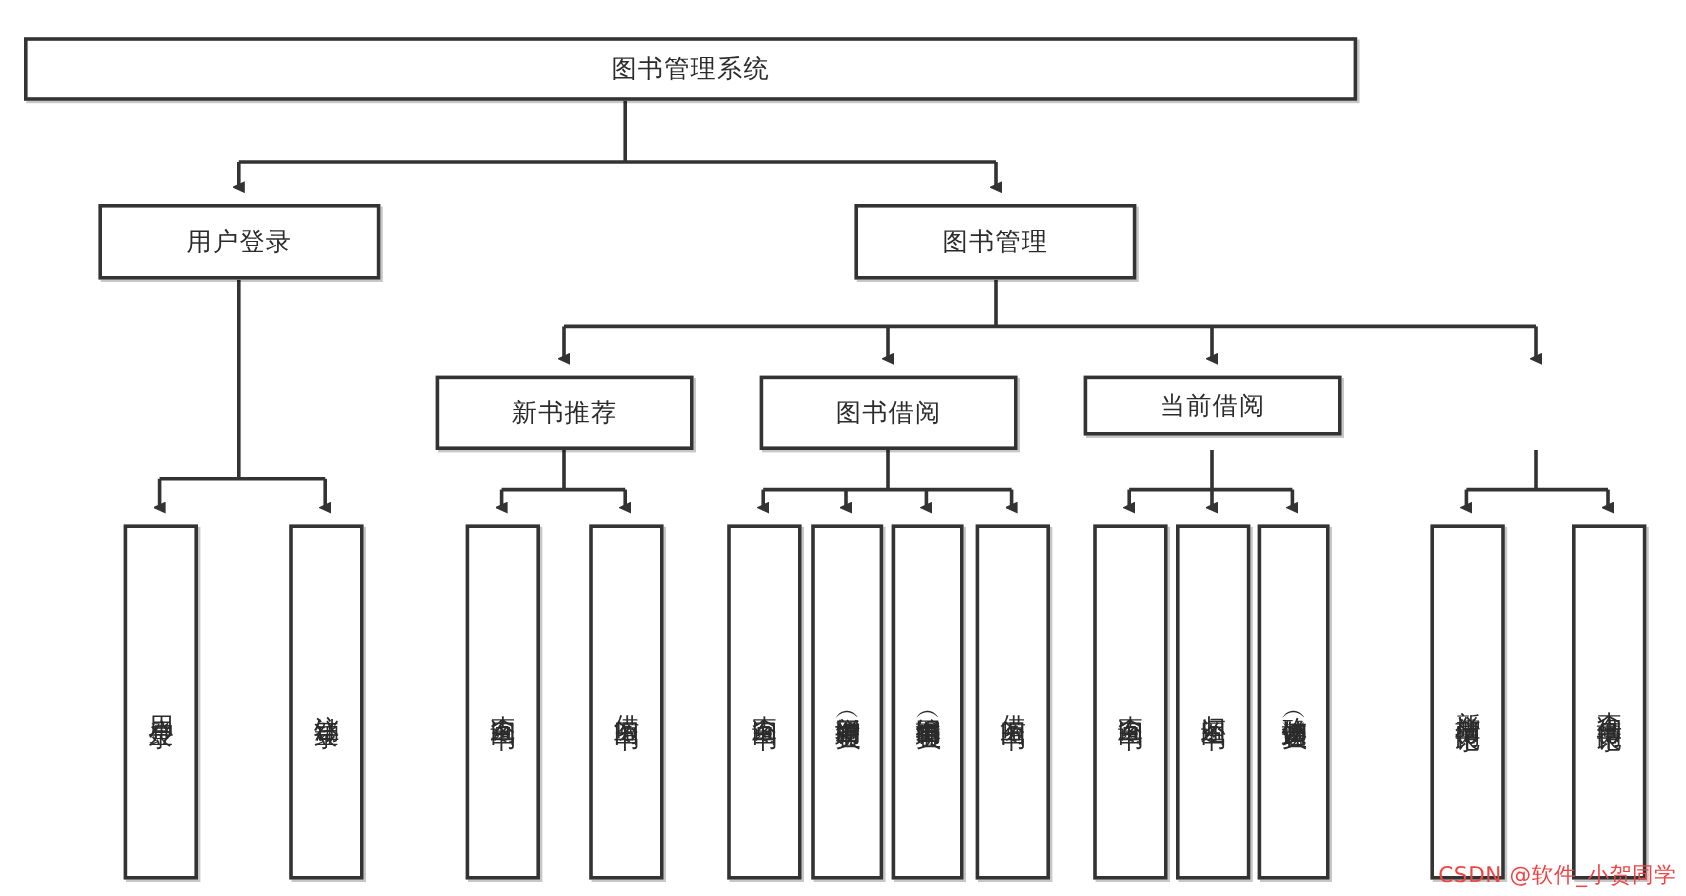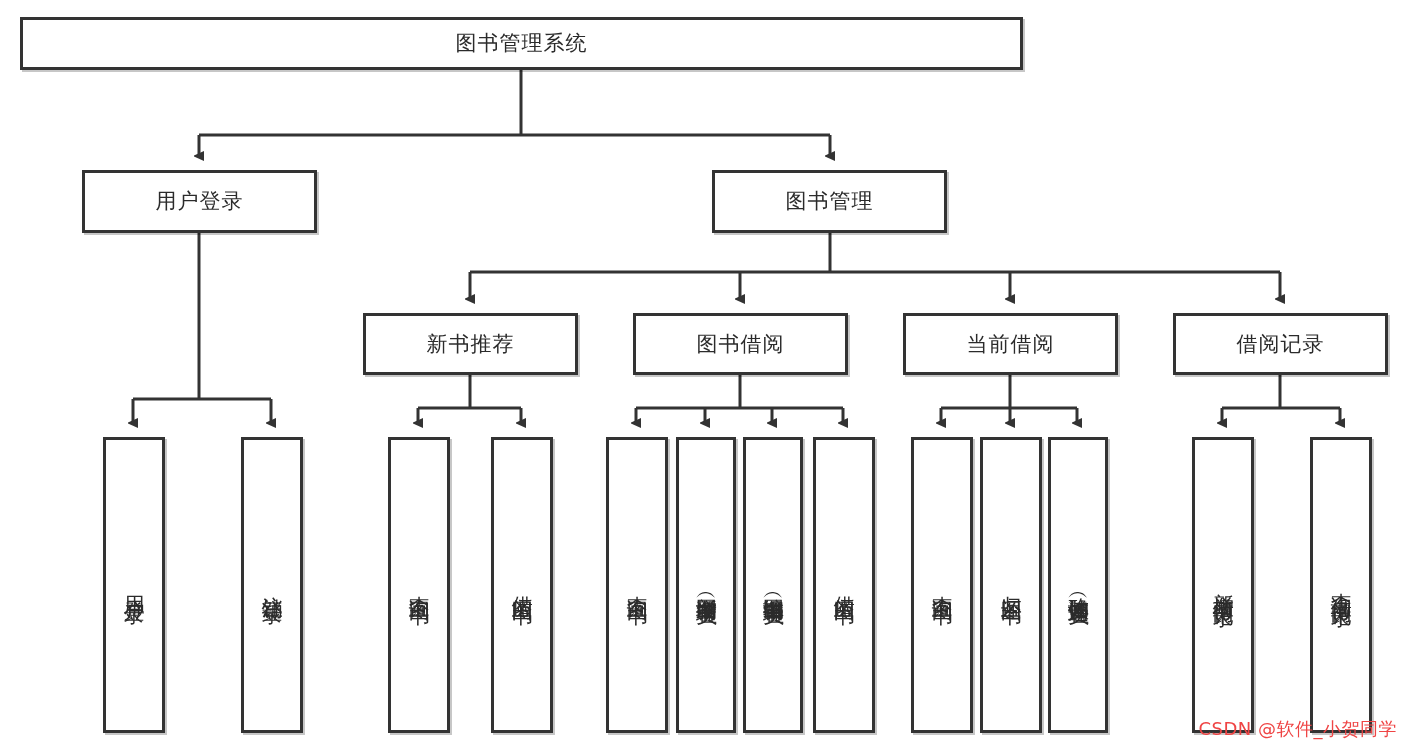--- a/index.html
+++ b/index.html
@@ -118,42 +118,39 @@
       <path d="M1010,408 L1010,423" marker-end="url(#arrow)"></path>
       <path d="M1077,408 L1077,423" marker-end="url(#arrow)"></path>
 
       <path d="M1280,375 L1280,408"></path>
       <path d="M1222,408 L1340,408"></path>
       <path d="M1222,408 L1222,423" marker-end="url(#arrow)"></path>
       <path d="M1340,408 L1340,423" marker-end="url(#arrow)"></path>
     </g>
   </svg>
 
-  <div class="node" style="left:20px; top:17px; width:1003px; height:53px;">
+  <div class="node" style="left:20px; top:31px; width:1111px; height:53px;">
     <span class="label">图书管理系统</span>
   </div>
 
   <div class="node" style="left:82px; top:170px; width:235px; height:63px;">
     <span class="label">用户登录</span>
   </div>
   <div class="node" style="left:712px; top:170px; width:235px; height:63px;">
     <span class="label">图书管理</span>
   </div>
 
   <div class="node" style="left:363px; top:313px; width:215px; height:62px;">
     <span class="label">新书推荐</span>
   </div>
   <div class="node" style="left:633px; top:313px; width:215px; height:62px;align-items:center;">
     <span class="label">图书借阅</span>
   </div>
-  <div class="node" style="left:903px; top:313px; width:215px; height:62px;">
+  <div class="node" style="left:903px; top:313px; width:215px; height:50px;">
     <span class="label">当前借阅</span>
-  </div>
-  <div class="node" style="left:1173px; top:313px; width:215px; height:62px;">
-    <span class="label">借阅记录</span>
   </div>
 
   <div class="node vertical" style="left:103px; top:437px; width:62px; height:296px;">
     <span class="label">用户登录</span>
   </div>
   <div class="node vertical" style="left:241px; top:437px; width:62px; height:296px;">
     <span class="label">注销登录</span>
   </div>
 
   <div class="node vertical" style="left:388px; top:437px; width:62px; height:296px;">

